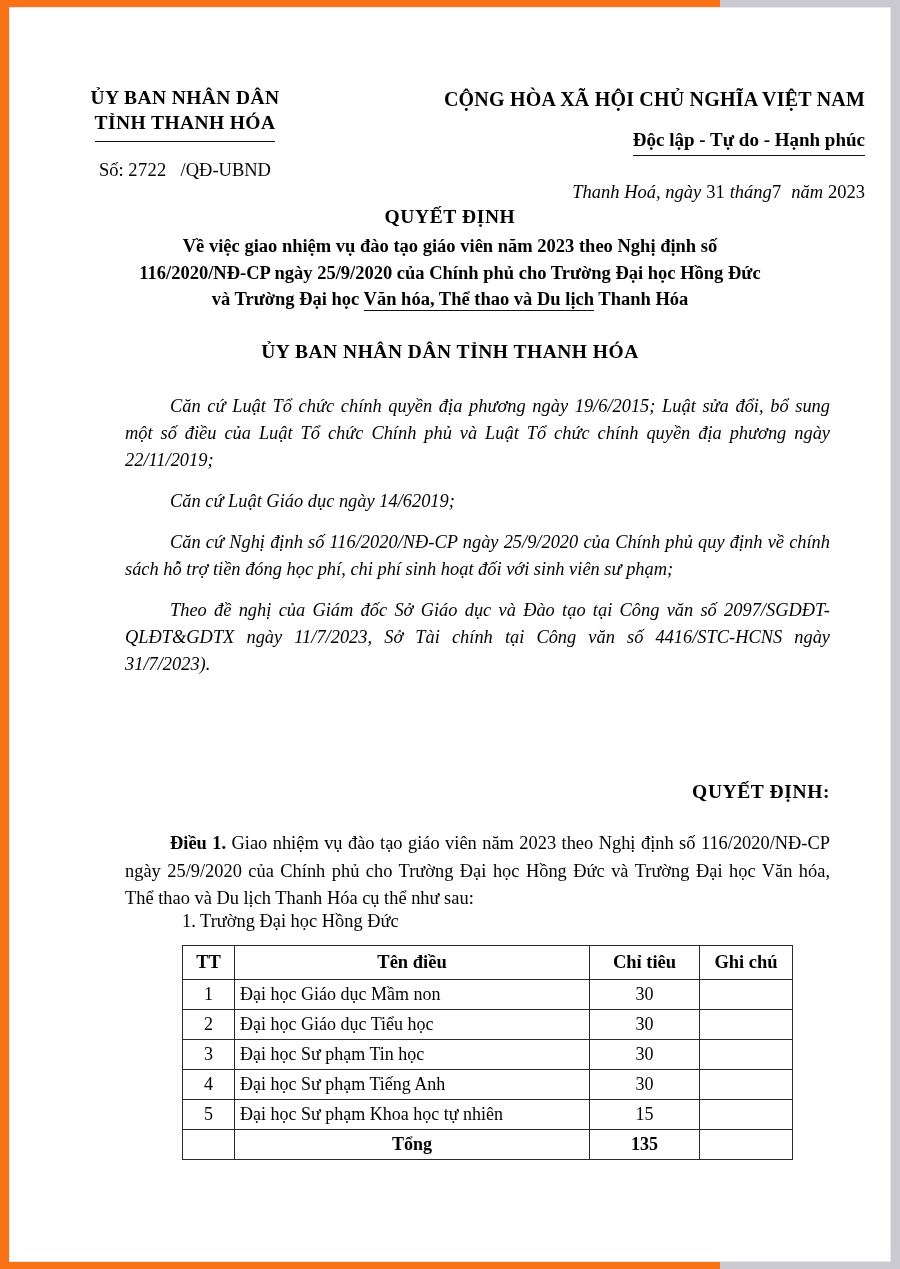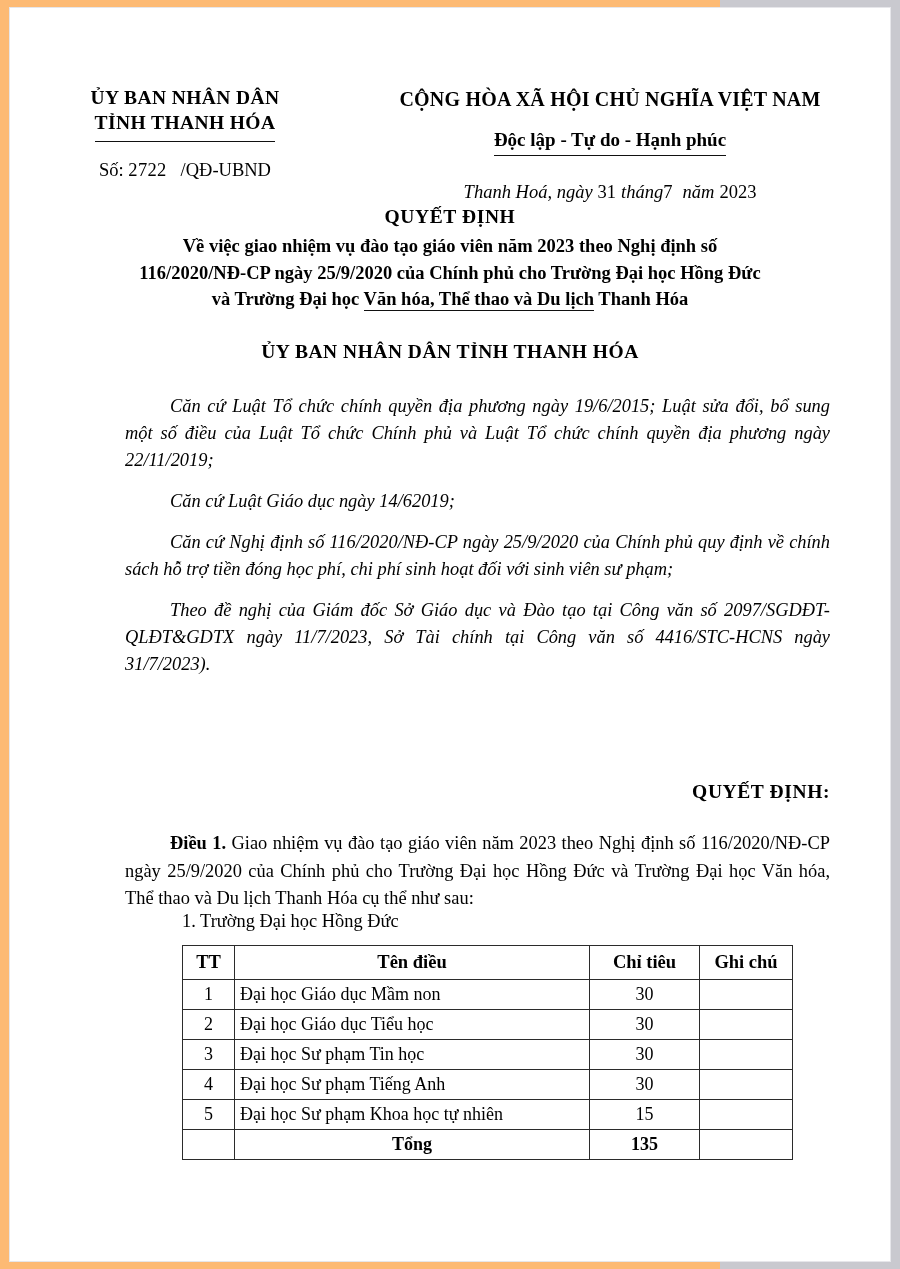--- a/index.html
+++ b/index.html
@@ -14,21 +14,21 @@
     overflow: hidden;
     font-family: "Liberation Serif", "DejaVu Serif", serif;
   }
 
   
   .page-frame {
     position: absolute;
     left: 0; top: 0;
     width: 720px;
     height: 1269px;
-    background: #fdba74;
+    background: #f97316;
     box-sizing: border-box;
   }
   .page-sheet {
     position: absolute;
     left: 10px;
     top: 8px;
     width: 880px;
     height: 1253px;
     background: #ffffff;
     box-sizing: border-box;
@@ -47,21 +47,21 @@
     left: 25px;
     top: 0;
     width: 300px;
     text-align: center;
   }
   .hdr-right {
     position: absolute;
     left: 345px;
     top: 0;
     width: 510px;
-    text-align: center;
+    text-align: right;
   }
   .org-l1, .org-l2 {
     font-weight: bold;
     font-size: 19.5px;
     letter-spacing: 0.4px;
     line-height: 1.28;
     white-space: nowrap;
   }
   .org-l2 .ul-part {
     border-bottom: 1.6px solid #111;

